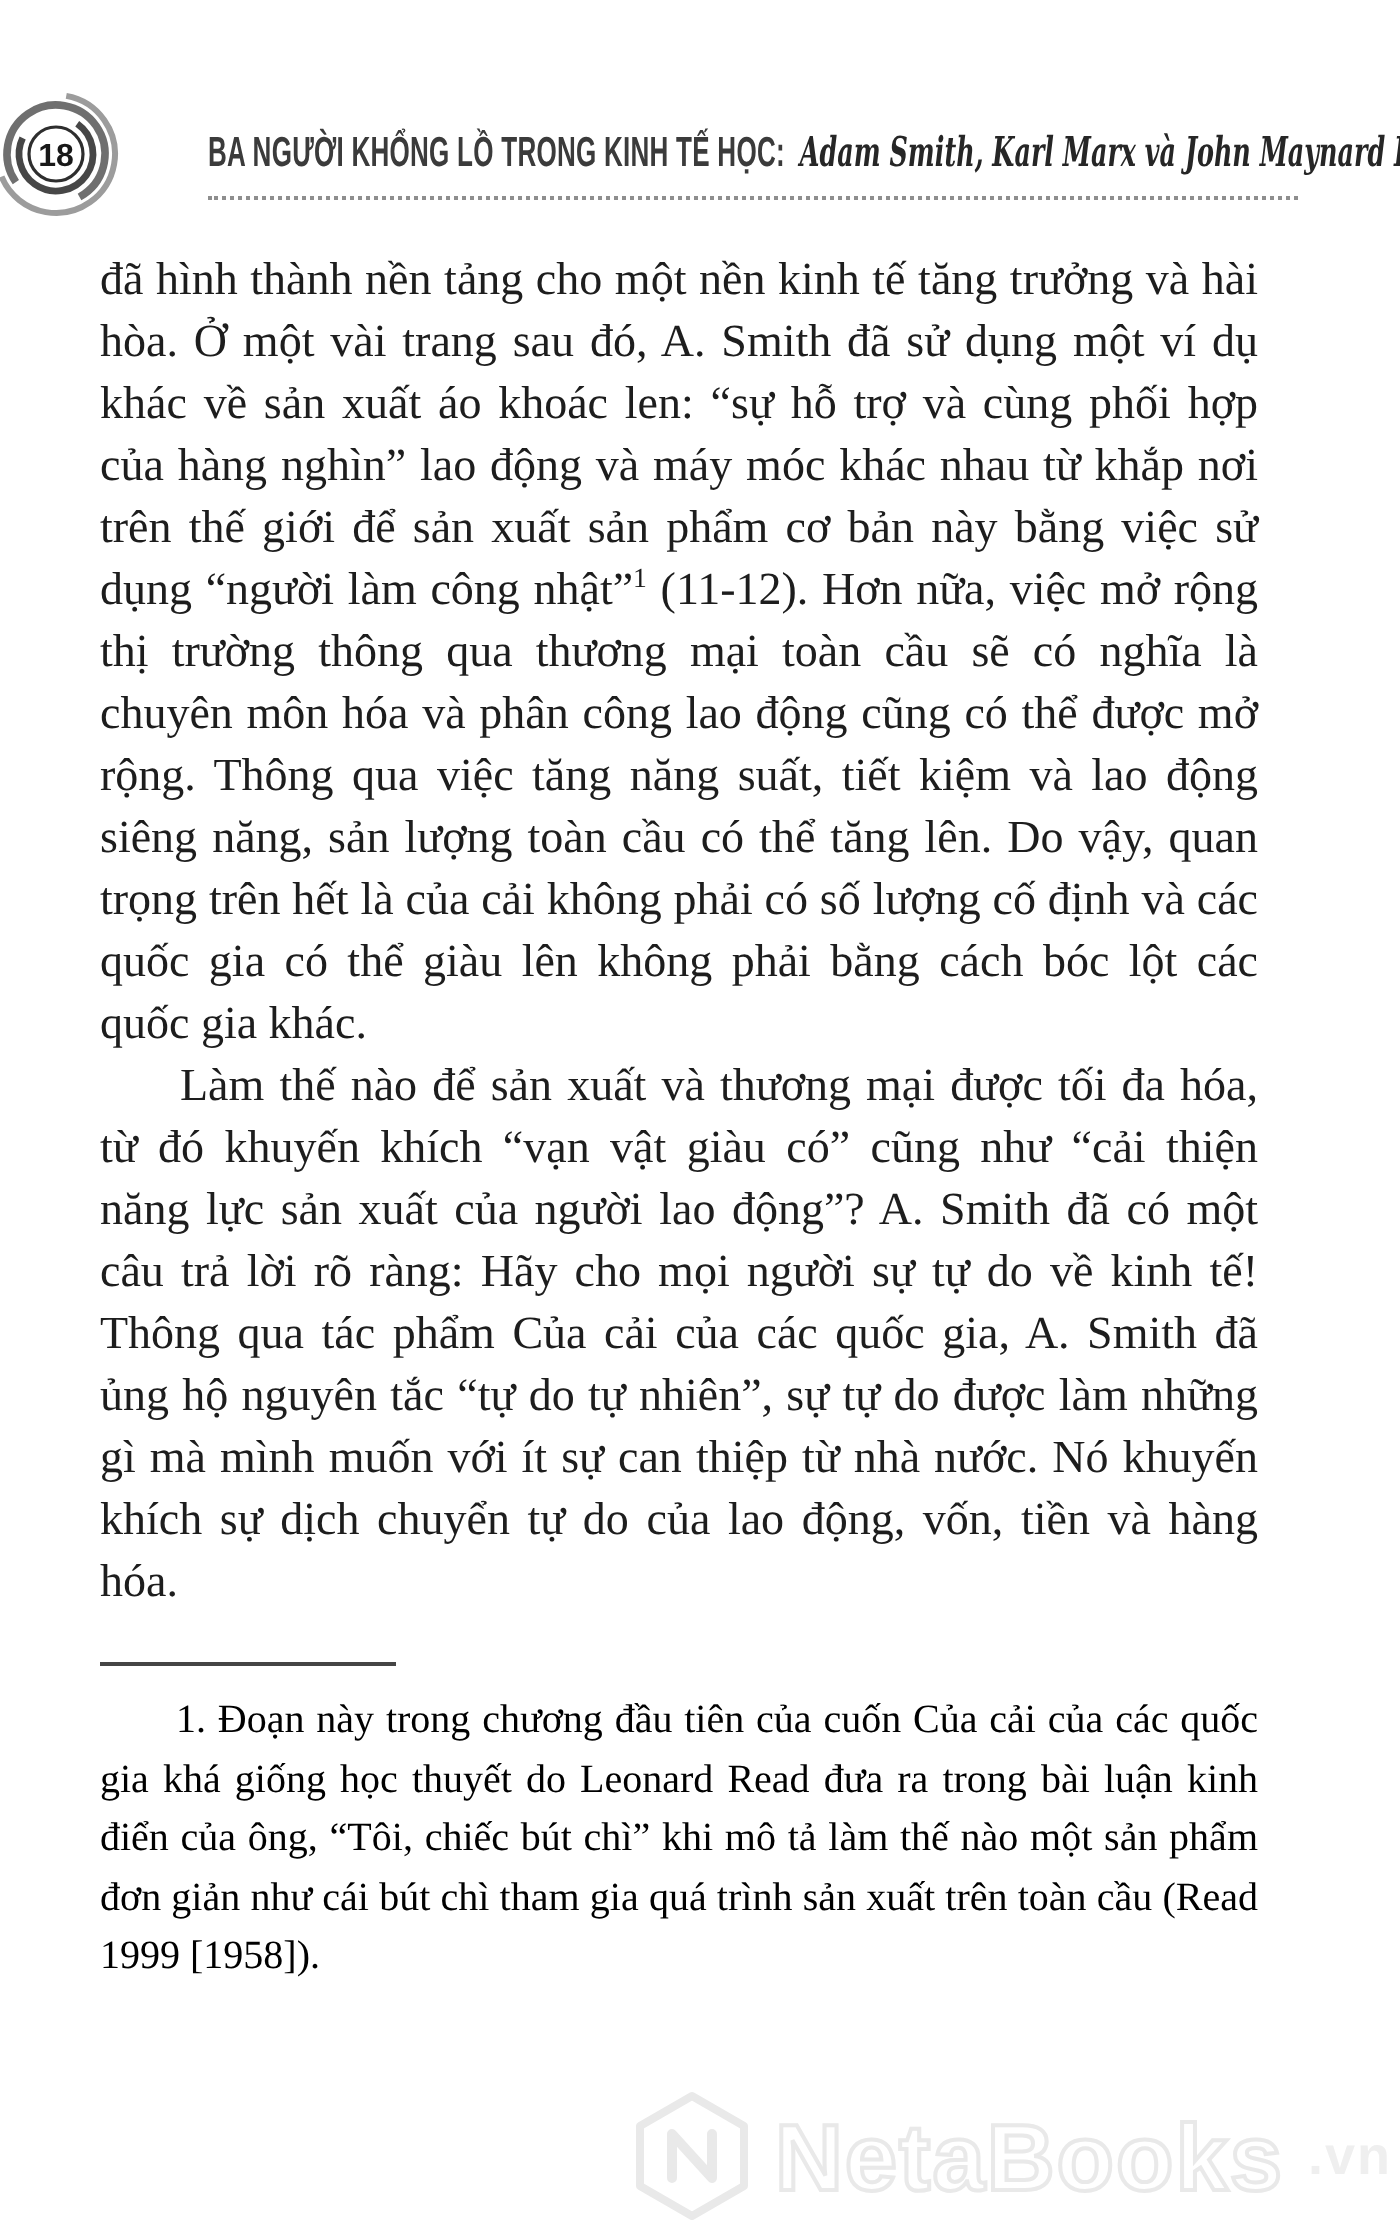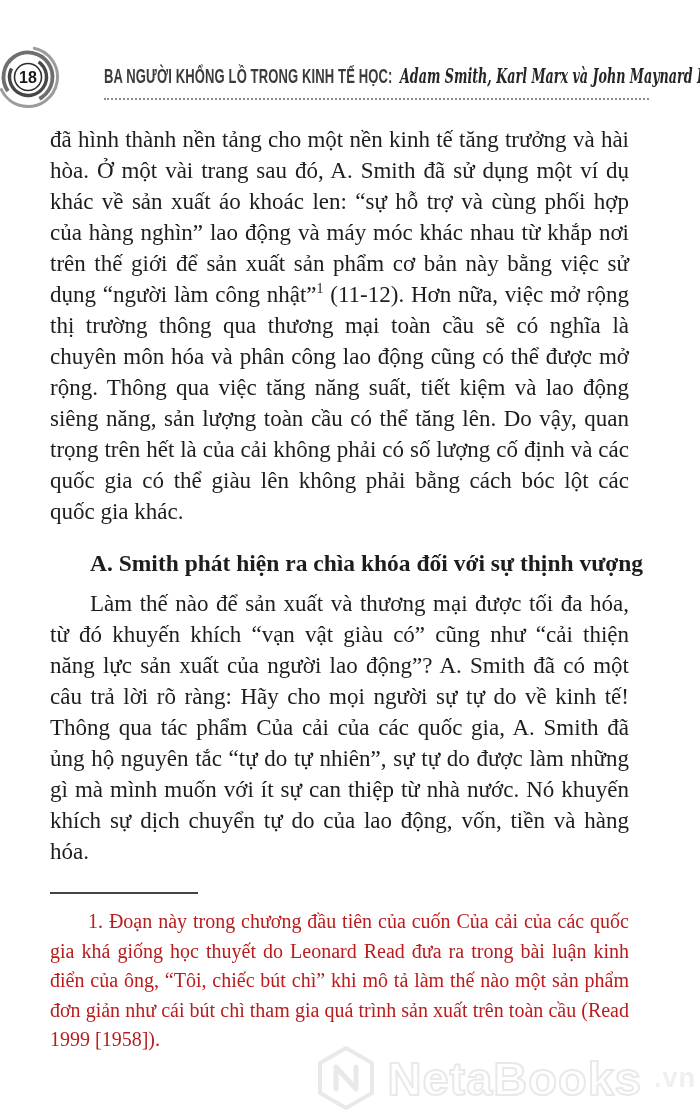--- a/index.html
+++ b/index.html
@@ -38,21 +38,21 @@
   .section-heading {
     font-weight:700; font-size:23.5px; margin-top:21px; margin-bottom:9px;
     text-indent:40px; text-align:left; white-space:nowrap;
   }
   .para2 { text-indent:40px; }
   .italic-title { }
 
   .footnote-sep { width:148px; border-top:2px solid #454545; margin-top:25px; }
   .footnote {
     margin-top:13px; font-size:20px; line-height:29.5px;
-    text-indent:38px; text-align:justify; color:#b91c1c;
+    text-indent:38px; text-align:justify; color:#000000;
   }
 
   
   .watermark {
     position:absolute; right:4px; bottom:8px;
     display:flex; align-items:center; gap:10px;
     pointer-events:none;
   }
   .wm-text {
     font-family:"Liberation Sans",sans-serif; font-weight:700;
@@ -86,21 +86,20 @@
       <span class="header-title">BA NGƯỜI KHỔNG LỒ TRONG KINH TẾ HỌC:</span>
       <span class="header-authors">Adam Smith, Karl Marx và John Maynard Keynes</span>
     </div>
     <div class="dotted-rule"></div>
   </div>
 
   <div class="content">
 
     <p class="para1"><span>đã hình thành nền tảng cho một nền kinh tế tăng trưởng và hài hòa. Ở một vài trang sau đó, A. Smith đã sử dụng một ví dụ khác về sản xuất áo khoác len: “sự hỗ trợ và cùng phối hợp của hàng nghìn” lao động và máy móc khác nhau từ khắp nơi trên thế giới để sản xuất sản phẩm cơ bản này bằng việc sử dụng “người làm công nhật”</span><sup class="fnref">1</sup><span> (11-12). Hơn nữa, việc mở rộng thị trường thông qua thương mại toàn cầu sẽ có nghĩa là chuyên môn hóa và phân công lao động cũng có thể được mở rộng. Thông qua việc tăng năng suất, tiết kiệm và lao động siêng năng, sản lượng toàn cầu có thể tăng lên. Do vậy, quan trọng trên hết là của cải không phải có số lượng cố định và các quốc gia có thể giàu lên không phải bằng cách bóc lột các quốc gia khác.</span></p>
 
-    <p class="section-heading">A. Smith phát hiện ra chìa khóa đối với sự thịnh vượng</p>
 
     <p class="para2"><span>Làm thế nào để sản xuất và thương mại được tối đa hóa, từ đó khuyến khích “vạn vật giàu có” cũng như “cải thiện năng lực sản xuất của người lao động”? A. Smith đã có một câu trả lời rõ ràng: Hãy cho mọi người sự tự do về kinh tế! Thông qua tác phẩm </span><span class="italic-title">Của cải của các quốc gia</span><span>, A. Smith đã ủng hộ nguyên tắc “tự do tự nhiên”, sự tự do được làm những gì mà mình muốn với ít sự can thiệp từ nhà nước. Nó khuyến khích sự dịch chuyển tự do của lao động, vốn, tiền và hàng hóa.</span></p>
 
     <div class="footnote-sep"></div>
 
     <p class="footnote"><span>1. Đoạn này trong chương đầu tiên của cuốn </span><span class="italic-title">Của cải của các quốc gia</span><span> khá giống học thuyết do Leonard Read đưa ra trong bài luận kinh điển của ông, “Tôi, chiếc bút chì” khi mô tả làm thế nào một sản phẩm đơn giản như cái bút chì tham gia quá trình sản xuất trên toàn cầu (Read 1999 [1958]).</span></p>
   </div>
 
   <div class="watermark">
     <svg width="62" height="68" viewBox="0 0 62 68">

